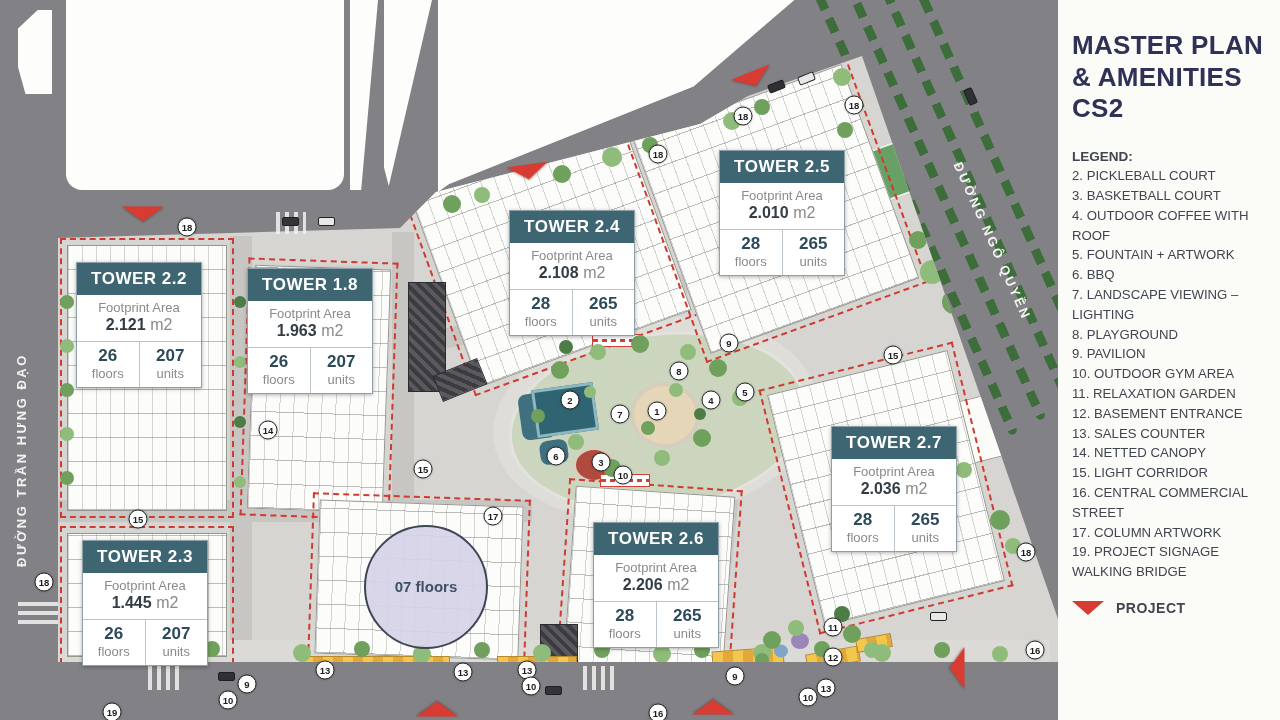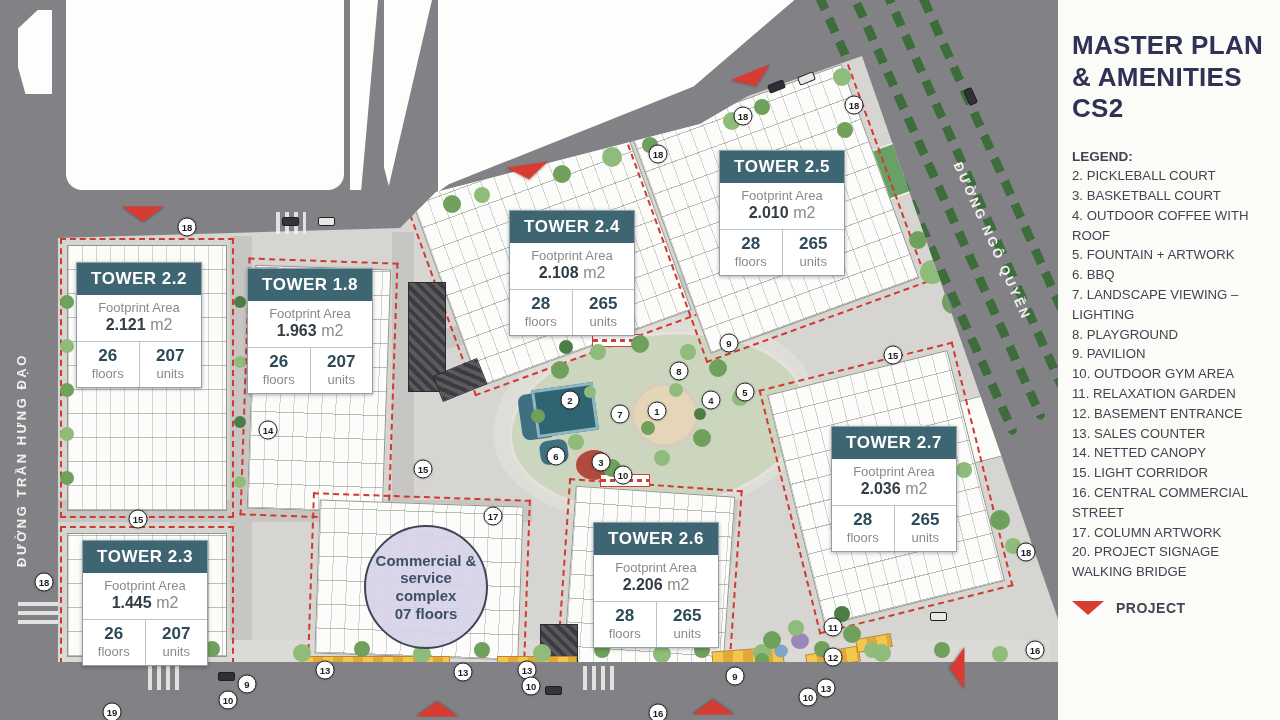--- a/index.html
+++ b/index.html
@@ -233,21 +233,20 @@
         <div class="tree" style="left: 240px; top: 482px; width: 12px; height: 12px; background: rgb(143, 188, 122);"></div>
         <div class="tree" style="left: 772px; top: 640px; width: 18px; height: 18px; background: rgb(111, 160, 92);"></div>
         <div class="tree" style="left: 796px; top: 628px; width: 16px; height: 16px; background: rgb(143, 188, 122);"></div>
         <div class="tree" style="left: 852px; top: 634px; width: 18px; height: 18px; background: rgb(111, 160, 92);"></div>
         <div class="tree" style="left: 872px; top: 650px; width: 16px; height: 16px; background: rgb(143, 188, 122);"></div>
         <div class="tree" style="left: 762px; top: 660px; width: 14px; height: 14px; background: rgb(111, 160, 92);"></div>
         <div class="tree" style="left: 842px; top: 614px; width: 16px; height: 16px; background: rgb(76, 125, 70);"></div>
       </div>
 
     <div id="commercial-circle">
-      <span>Commercial &amp; service complex</span>
       <span>07 floors</span>
     </div>
     <div id="cards">
         <div class="card" style="left: 247px; top: 268px;">
     <div class="hd">TOWER 1.8</div>
     <div class="area">
       <div class="lbl">Footprint Area</div>
       <div class="val"><span>1.963</span> <span class="unit">m2</span></div>
     </div>
     <div class="row">
@@ -436,21 +435,21 @@
         <li>8. PLAYGROUND</li>
         <li>9. PAVILION</li>
         <li>10. OUTDOOR GYM AREA</li>
         <li>11. RELAXATION GARDEN</li>
         <li>12. BASEMENT ENTRANCE</li>
         <li>13. SALES COUNTER</li>
         <li>14. NETTED CANOPY</li>
         <li>15. LIGHT CORRIDOR</li>
         <li>16. CENTRAL COMMERCIAL STREET</li>
         <li>17. COLUMN ARTWORK</li>
-        <li>20. PROJECT SIGNAGE</li>
+        <li>19. PROJECT SIGNAGE</li>
         <li>WALKING BRIDGE</li>
       </ul>
     <div id="entrance-row">
       <div id="entrance-tri"></div>
       <div id="entrance-label">PROJECT</div>
     </div>
   </div>
 </div>
 
 </body></html>

